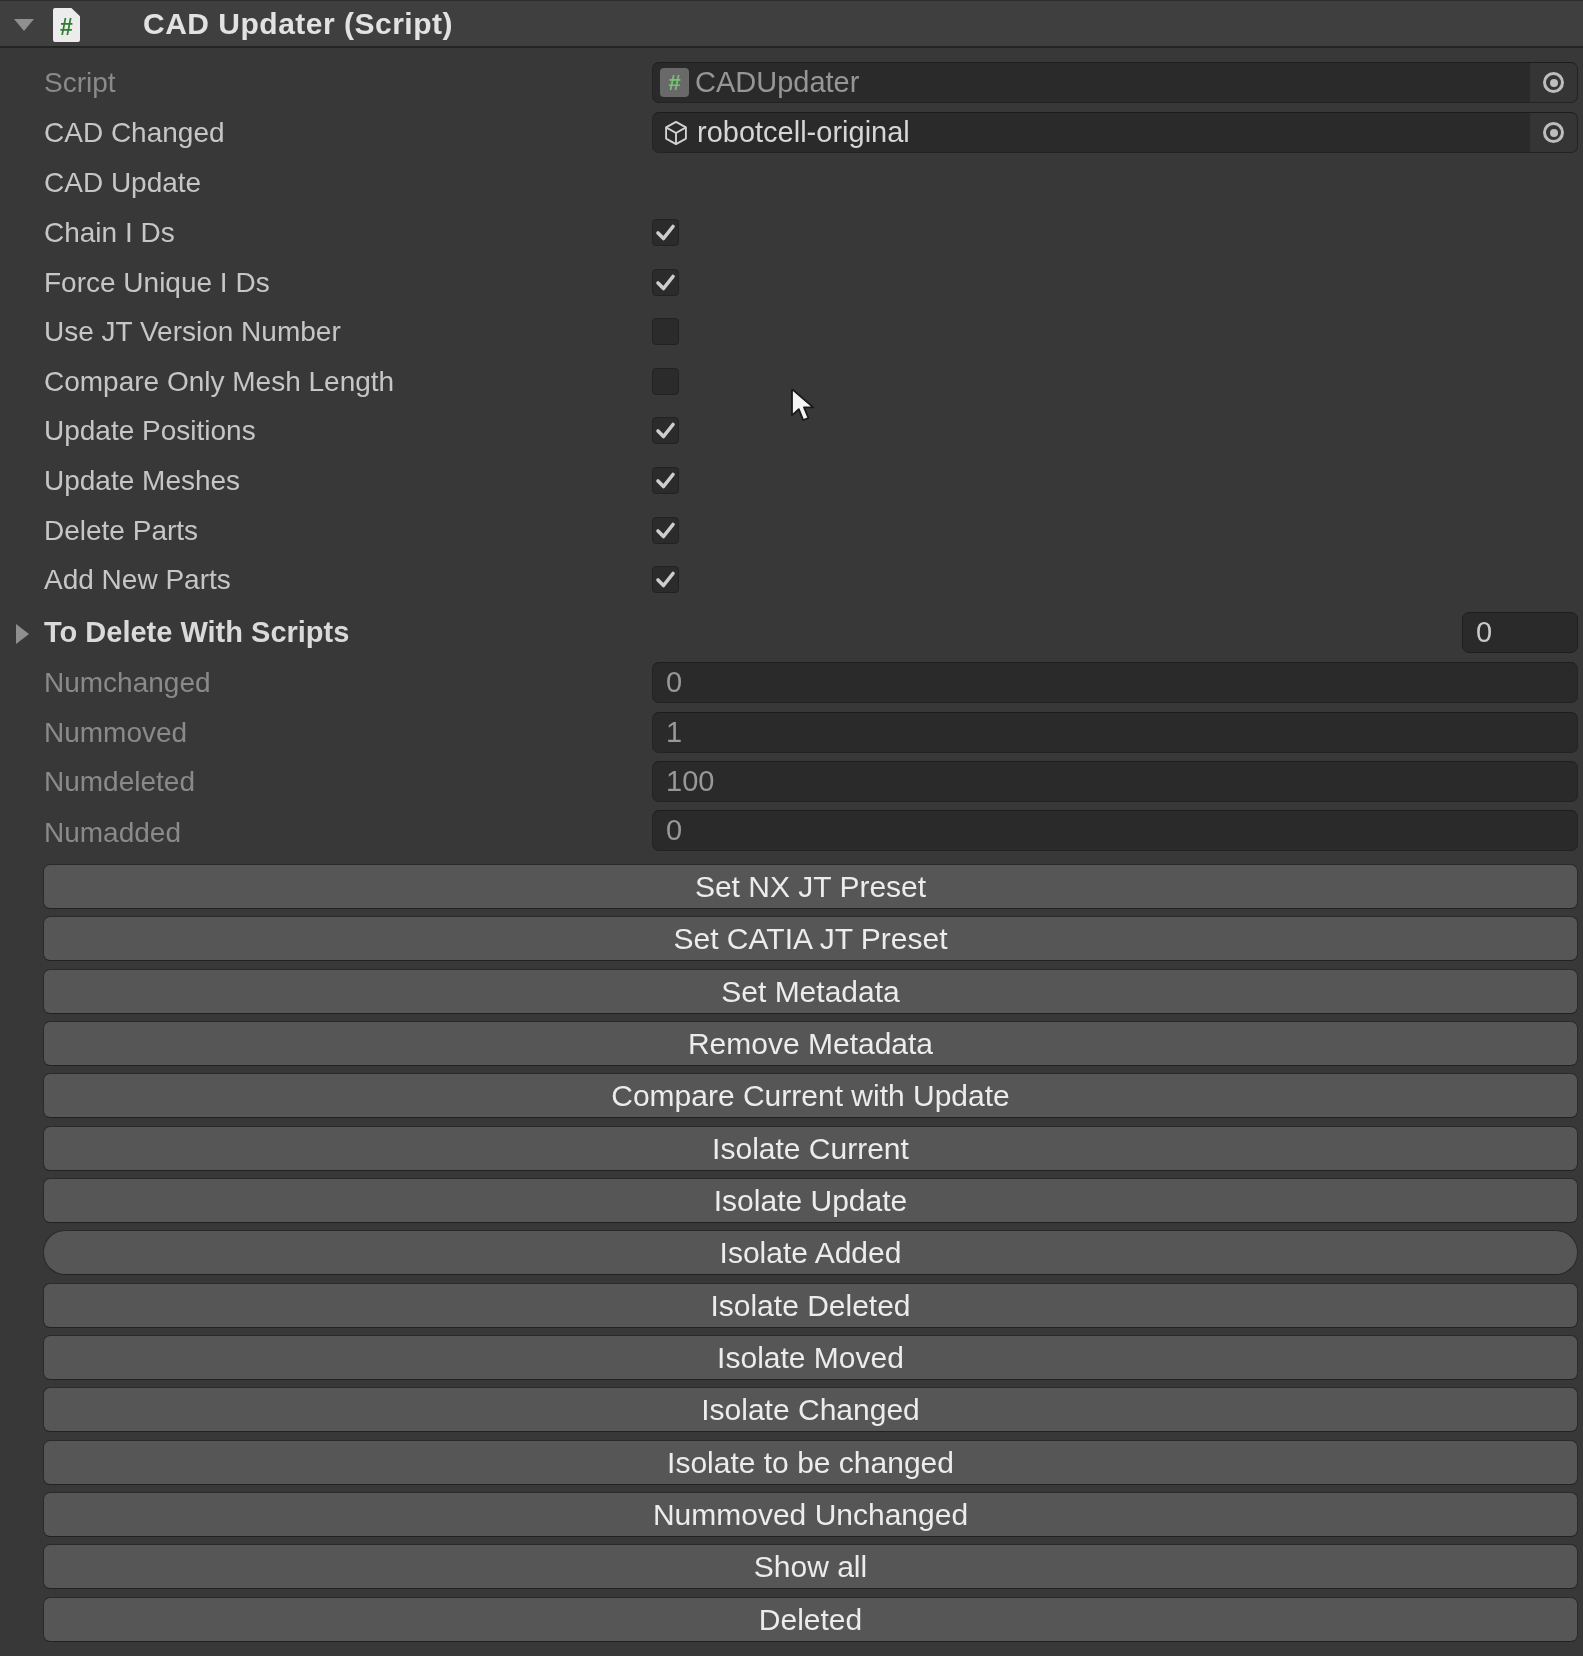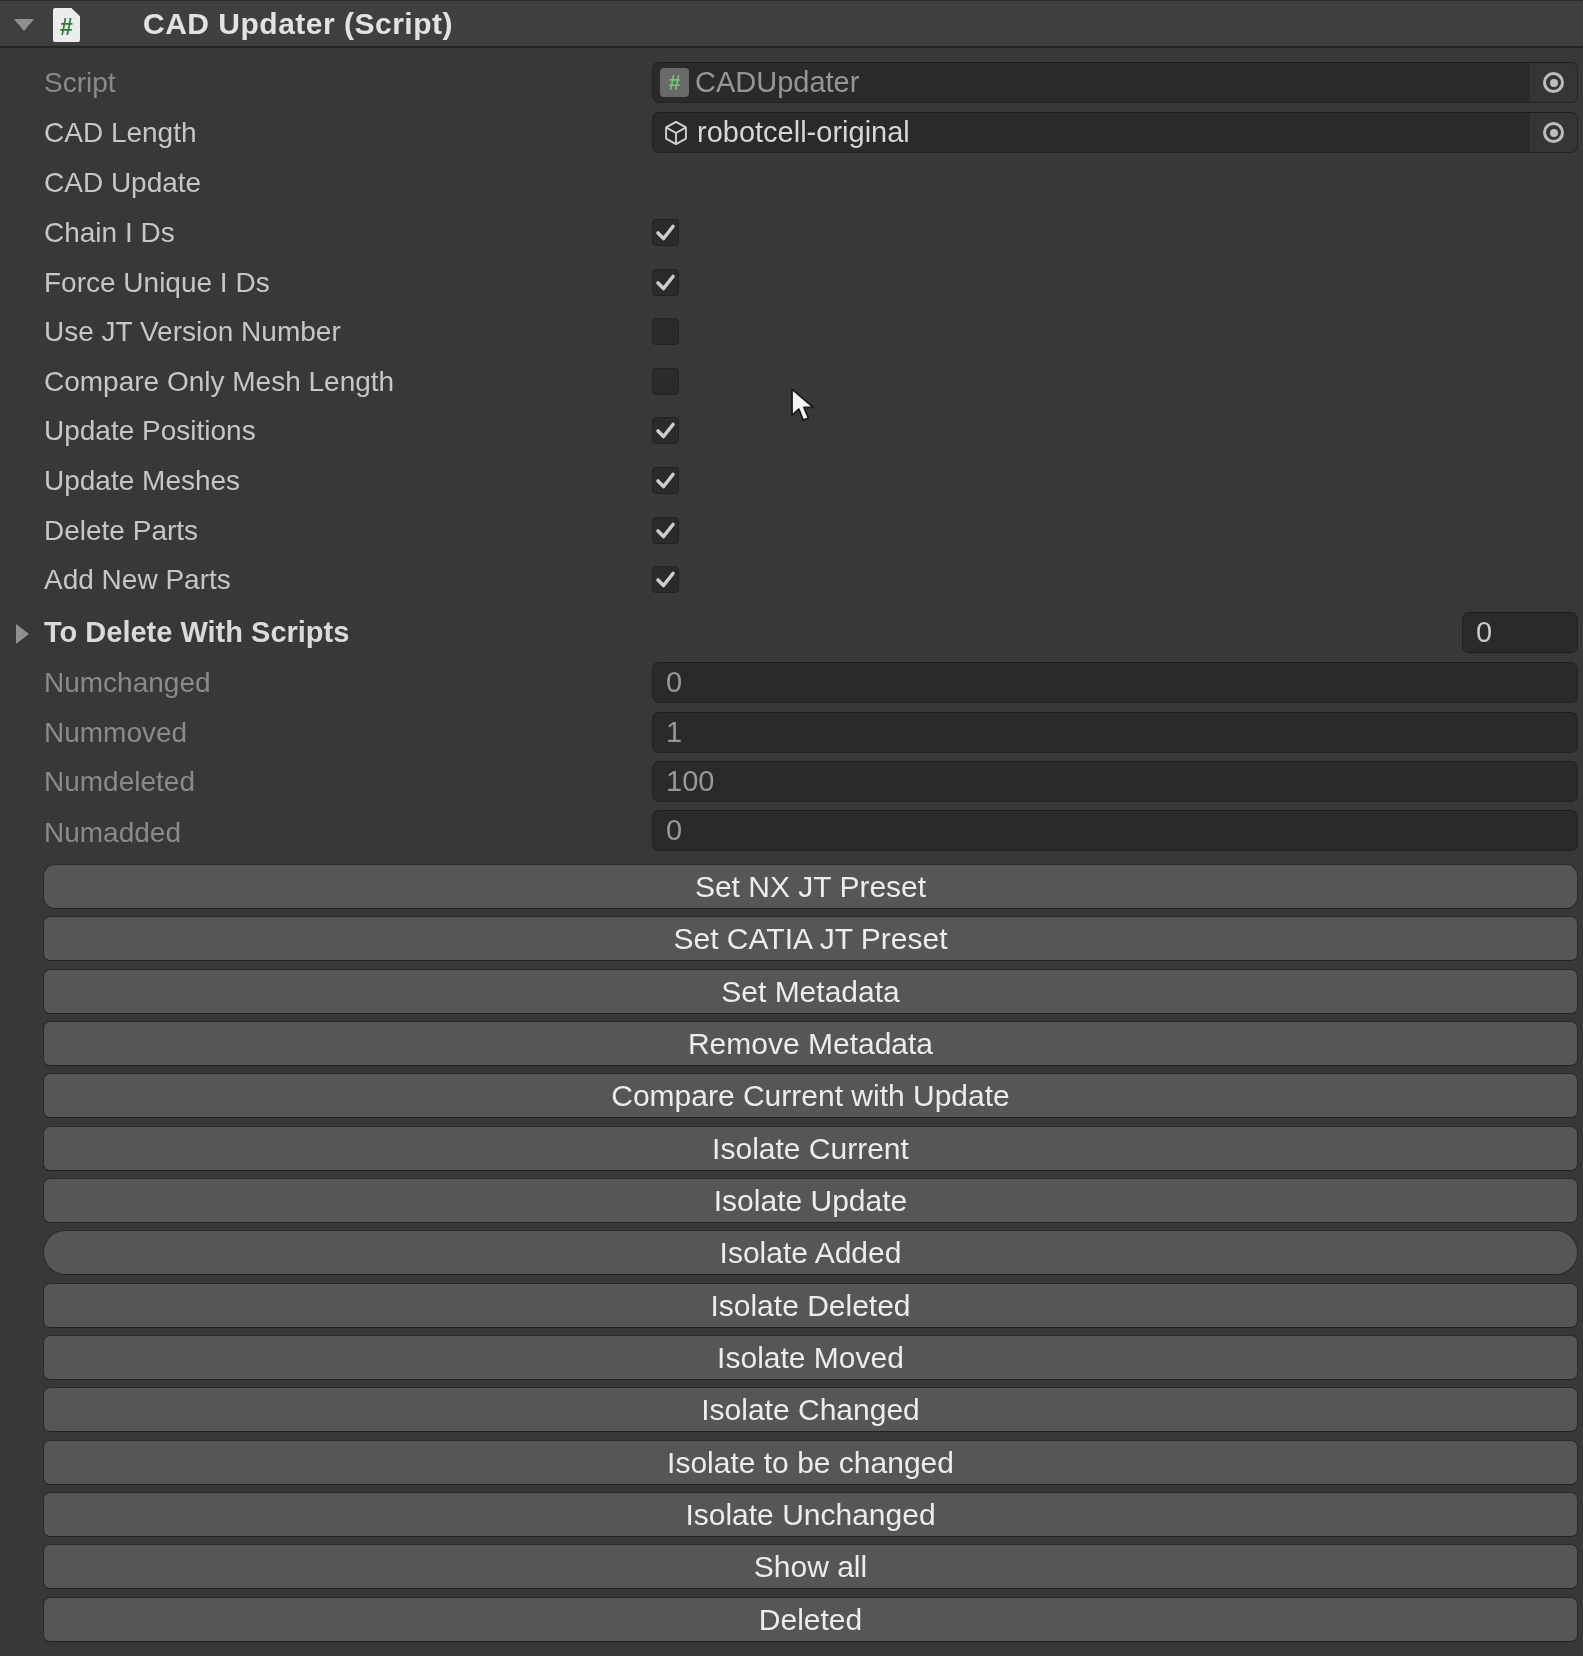--- a/index.html
+++ b/index.html
@@ -152,21 +152,21 @@
       <span class="hash">#</span>
     </div>
     <span class="txt dim">CADUpdater</span>
     <div class="obj-picker">
       <div class="picker-ring">
           <div class="picker-dot"></div>
         </div>
     </div>
   </div>
 
-  <div class="lbl" style="top:112px; height:41px; display:flex; align-items:center;">CAD Length</div>
+  <div class="lbl" style="top:112px; height:41px; display:flex; align-items:center;">CAD Changed</div>
   <div class="field" style="top:112px;">
     <div class="obj-icon">
       <svg width="28" height="28" viewBox="0 0 24 24" fill="none" stroke="#d2d2d2" stroke-width="1.6" stroke-linejoin="round">
         <polygon points="12,2.5 20.5,7.2 20.5,16.8 12,21.5 3.5,16.8 3.5,7.2"></polygon>
         <line x1="12" y1="12" x2="3.5" y2="7.2"></line>
         <line x1="12" y1="12" x2="20.5" y2="7.2"></line>
         <line x1="12" y1="12" x2="12" y2="21.5"></line>
       </svg>
     </div>
     <span class="txt">robotcell-original</span>
@@ -250,33 +250,33 @@
   <div class="lbl dim num-lbl" style="top:761px;">Numdeleted</div>
   <div class="field num-field" style="top:761px;">
     <span class="txt" style="color:#989898;">100</span>
   </div>
 
   <div class="lbl dim num-lbl" style="top:812px;">Numadded</div>
   <div class="field num-field" style="top:810px;">
     <span class="txt" style="color:#989898;">0</span>
   </div>
 
-  <button class="ubtn" style="top:864px;border-radius:12px;">Set NX JT Preset</button>
+  <button class="ubtn" style="top:864px;">Set NX JT Preset</button>
   <button class="ubtn" style="top:916px;">Set CATIA JT Preset</button>
   <button class="ubtn" style="top:1021px;">Remove Metadata</button>
   <button class="ubtn" style="top:969px;">Set Metadata</button>
   <button class="ubtn" style="top:1073px;">Compare Current with Update</button>
   <button class="ubtn" style="top:1126px;">Isolate Current</button>
   <button class="ubtn" style="top:1178px;">Isolate Update</button>
   <button class="ubtn" style="top:1230px;border-radius:22px;">Isolate Added</button>
   <button class="ubtn" style="top:1283px;">Isolate Deleted</button>
   <button class="ubtn" style="top:1335px;">Isolate Moved</button>
   <button class="ubtn" style="top:1387px;">Isolate Changed</button>
   <button class="ubtn" style="top:1440px;">Isolate to be changed</button>
-  <button class="ubtn" style="top:1492px;">Isolate Unchanged</button>
+  <button class="ubtn" style="top:1492px;">Nummoved Unchanged</button>
   <button class="ubtn" style="top:1544px;">Show all</button>
   <button class="ubtn" style="top:1597px;">Deleted</button>
 
   <div class="cursor">
     <svg width="30" height="34" viewBox="0 0 15 17">
       <path d="M1,0 L1,13.2 L4.4,10.1 L6.6,15.6 L9.2,14.5 L7,9.2 L11.6,9.2 Z" fill="#f4f4f4" stroke="#1a1a1a" stroke-width="0.9" stroke-linejoin="round"></path>
     </svg>
   </div>
 
 </div>

